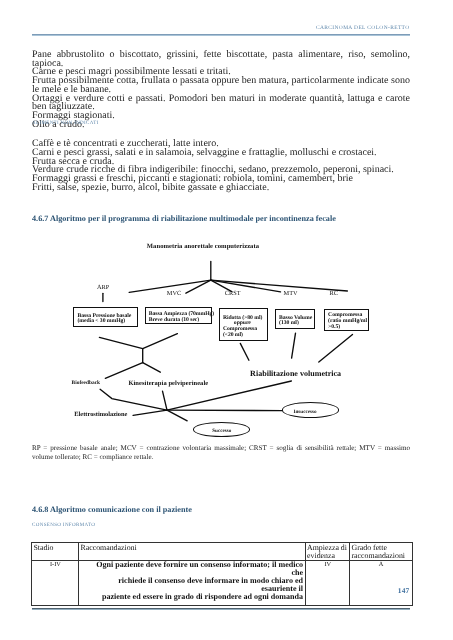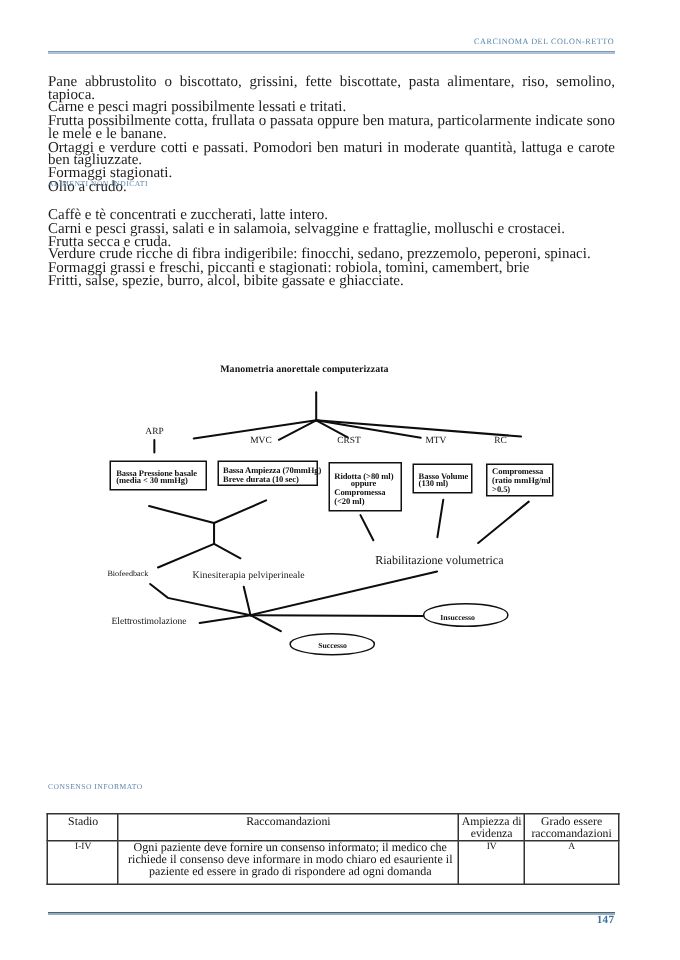--- a/index.html
+++ b/index.html
@@ -8,52 +8,52 @@
        -webkit-font-smoothing:antialiased;text-rendering:geometricPrecision;}
   .page{position:absolute;left:0;top:0;width:453px;height:640px;overflow:hidden;background:#fff;}
 
   .hdr-text{position:absolute;right:43.5px;top:24.6px;font-size:5.45px;letter-spacing:.38px;
             color:#5e87ab;text-transform:uppercase;white-space:nowrap;}
   .hdr-rule{position:absolute;left:32px;top:34px;width:378px;height:2px;
             background:linear-gradient(to bottom,#7e9cb8 0 50%,#a9c4d8 50% 100%);}
 
   .ftr-rule{position:absolute;left:32px;top:608px;width:378px;height:2px;
             background:linear-gradient(to bottom,#4f616e 0 50%,#93aebf 50% 100%);}
-  .pageno{position:absolute;right:43.5px;top:608px;font-size:7.4px;color:#3e6f9e;font-weight:bold;letter-spacing:.2px;}
+  .pageno{position:absolute;right:43.5px;top:586px;font-size:7.4px;color:#3e6f9e;font-weight:bold;letter-spacing:.2px;}
 
   .para{position:absolute;left:32px;width:378px;margin:0;font-size:10px;line-height:8.78px;
         color:#1c1c1c;text-align:justify;white-space:pre-line;}
   .lbl{position:absolute;left:32px;font-size:5.05px;letter-spacing:.33px;color:#5e87ab;
        text-transform:uppercase;white-space:nowrap;}
   .sechead{position:absolute;left:32px;font-size:8.2px;font-weight:bold;color:#2d5474;white-space:nowrap;}
 
   
   .diagram{position:absolute;left:0;top:0;width:453px;height:640px;}
   .diag-svg{position:absolute;left:0;top:0;}
   .dbox{position:absolute;border:1px solid #111;box-sizing:border-box;background:#fff;
         display:flex;flex-direction:column;justify-content:center;padding-top:5px;}
   .dbox span{display:block;font-size:5.7px;font-weight:bold;color:#111;line-height:5.85px;
              white-space:nowrap;padding-left:3.2px;letter-spacing:-0.05px;}
   .dbox span.ctr{text-align:center;padding-left:0;padding-right:2px;}
   .dlab{position:absolute;font-size:6.3px;color:#111;white-space:nowrap;}
   .dtitle{position:absolute;font-size:6.6px;font-weight:bold;color:#111;white-space:nowrap;letter-spacing:0.05px;}
-  .dbold{position:absolute;font-size:5.4px;font-weight:normal;color:#111;white-space:nowrap;}
+  .dbold{position:absolute;font-size:5.4px;font-weight:bold;color:#111;white-space:nowrap;}
   .ell{position:absolute;border:1px solid #111;border-radius:50%;background:#fff;box-sizing:border-box;
        display:flex;align-items:center;justify-content:center;padding-top:5px;}
   .ell span{font-size:5.15px;font-weight:bold;color:#111;white-space:nowrap;position:relative;top:-0.6px;}
   .legend{position:absolute;left:32px;width:378px;font-size:7.1px;color:#1c1c1c;line-height:9px;margin:0;text-align:justify;}
 
   
   .tbl{position:absolute;left:31.4px;top:542.4px;width:380.3px;border-collapse:collapse;
        table-layout:fixed;}
   .tbl th,.tbl td{border:0.8px solid #333;font-size:6.3px;color:#111;font-weight:normal;
        font-family:"Liberation Serif",serif;vertical-align:top;line-height:7.8px;padding:0;box-sizing:border-box;}
-  .tbl th{text-align:center;vertical-align:top;padding:0.6px 1px 0px;white-space:pre-line;line-height:7.85px;font-size:7.85px;}
+  .tbl th{text-align:left;vertical-align:top;padding:0.6px 1px 0px;white-space:pre-line;line-height:7.85px;font-size:7.85px;}
   .tbl td.cc{text-align:center;padding-top:0.6px;}
-  .tbl td.body{text-align:center;padding:0.4px 2px 3.8px 4.5px;white-space:pre-line;font-size:8.05px;line-height:7.95px;}
+  .tbl td.body{text-align:right;padding:0.4px 2px 3.8px 4.5px;white-space:pre-line;font-size:8.05px;line-height:7.95px;font-weight:bold;}
   .c1{width:47.1px;} .c2{width:226.6px;} .c3{width:44.4px;} .c4{width:62.2px;}
 </style>
 </head>
 <body>
 
 <div class="page">
 
   <div class="hdr-text">CARCINOMA DEL COLON-RETTO</div>
   <div class="hdr-rule"></div>
 
@@ -66,20 +66,21 @@
 
   <div class="lbl" style="top:119.9px">ALIMENTI NON INDICATI</div>
 
   <p class="para" style="top:140px">Caffè e tè concentrati e zuccherati, latte intero.
 Carni e pesci grassi, salati e in salamoia, selvaggine e frattaglie, molluschi e crostacei.
 Frutta secca e cruda.
 Verdure crude ricche di fibra indigeribile: finocchi, sedano, prezzemolo, peperoni, spinaci.
 Formaggi grassi e freschi, piccanti e stagionati: robiola, tomini, camembert, brie
 Fritti, salse, spezie, burro, alcol, bibite gassate e ghiacciate.</p>
 
+  <div class="sechead" style="top:214.2px">4.6.7 Algoritmo per il programma di riabilitazione multimodale per incontinenza fecale</div>
 
   <div class="diagram">
     <svg class="diag-svg" width="453" height="640" viewBox="0 0 453 640">
       <g stroke="#0d0d0d" stroke-width="1.35" fill="none" stroke-linecap="round" shape-rendering="geometricPrecision">
 
         <path d="M210.8 261.5 L210.8 280.2"></path>
 
         <path d="M210.8 280.2 L129.2 292.3"></path>
         <path d="M210.8 280.2 L185.9 293.2"></path>
         <path d="M210.8 280.2 L231.8 291.6"></path>
@@ -144,32 +145,34 @@
     <div class="dbold" style="left:74.3px;top:411.4px;font-size:6.4px">Elettrostimolazione</div>
     <div class="dbold" style="left:250.1px;top:369.2px;font-size:8.05px">Riabilitazione volumetrica</div>
 
     <div class="ell" style="left:193.3px;top:422.3px;width:56.9px;height:14.3px">
       <span>Successo</span>
     </div>
     <div class="ell" style="left:281.9px;top:402.4px;width:57.2px;height:15.2px;justify-content:flex-start;padding-left:10.6px">
       <span>Insuccesso</span>
     </div>
 
+    <p class="legend" style="top:444.4px">RP = pressione basale anale; MCV = contrazione volontaria massimale; CRST = soglia di sensibilità rettale; MTV = massimo volume tollerato; RC = compliance rettale.</p>
   </div>
 
+  <div class="sechead" style="top:504.9px">4.6.8 Algoritmo comunicazione con il paziente</div>
   <div class="lbl" style="top:522.4px">CONSENSO INFORMATO</div>
 
   <table class="tbl">
     <thead>
       <tr>
         <th class="c1">Stadio</th>
         <th class="c2">Raccomandazioni</th>
         <th class="c3">Ampiezza di
 evidenza</th>
-        <th class="c4">Grado essere
+        <th class="c4">Grado fette
 raccomandazioni</th>
       </tr>
     </thead>
     <tbody>
       <tr>
         <td class="c1 cc">I-IV</td>
         <td class="c2 body">Ogni paziente deve fornire un consenso informato; il medico che
 richiede il consenso deve informare in modo chiaro ed esauriente il
 paziente ed essere in grado di rispondere ad ogni domanda</td>
         <td class="c3 cc">IV</td>

